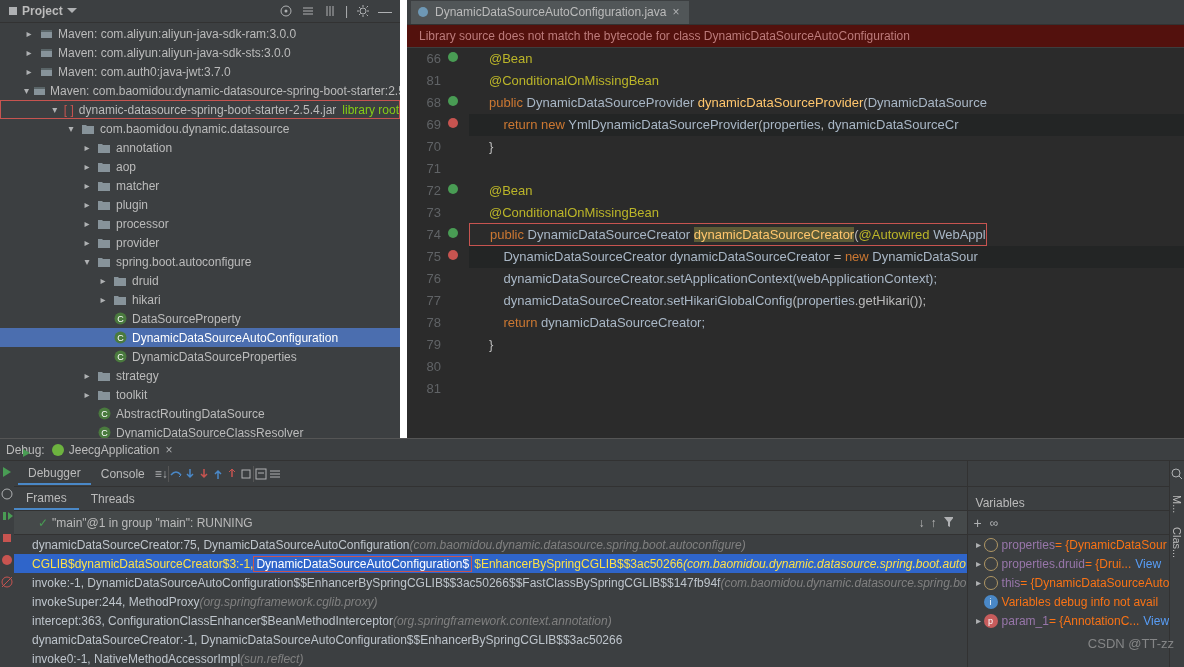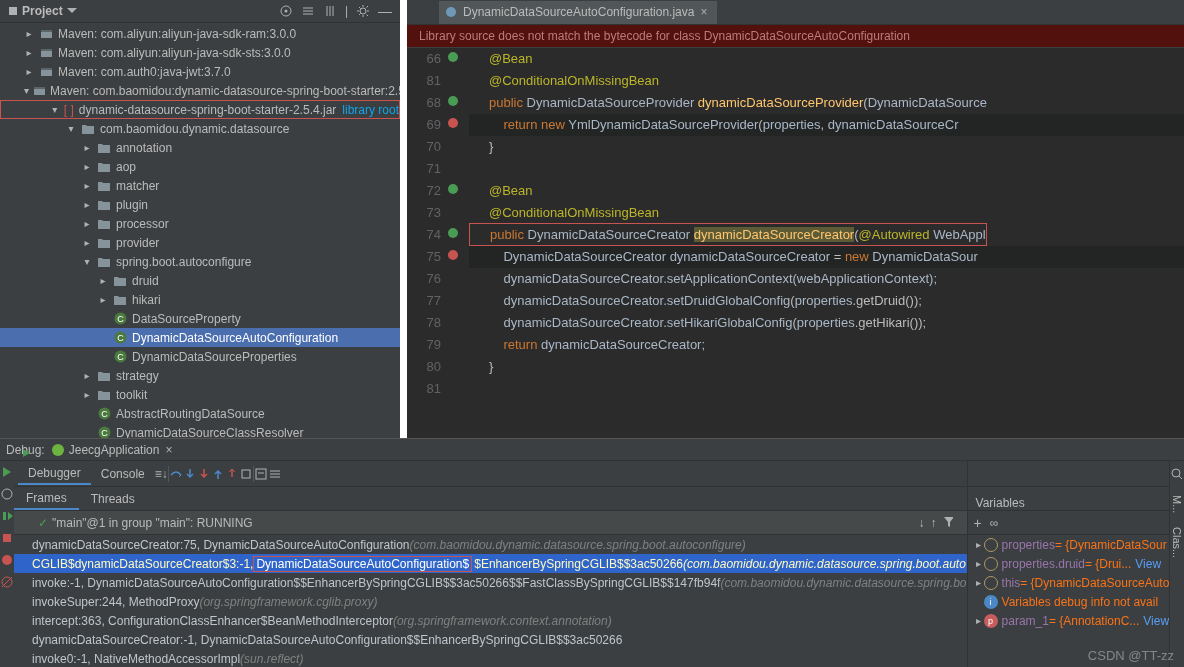--- a/index.html
+++ b/index.html
@@ -8,27 +8,27 @@
 .project-panel { width: 407px; background: #3c3f41; border-right: 7px solid #ffffff; display: flex; flex-direction: column; }
 .project-header { height: 23px; display: flex; align-items: center; padding: 0 8px; border-bottom: 1px solid #323232; background: #3c3f41; }
 .project-header .title { font-weight: bold; color: #bbbbbb; margin-left: 4px; }
 .header-icons { margin-left: auto; display: flex; gap: 8px; align-items: center; }
 .header-icons svg { fill: #afb1b3; }
 .tree { flex: 1; overflow: hidden; padding-top: 1px; }
 .tree-row { display: flex; align-items: center; height: 19px; white-space: nowrap; padding-left: var(--indent,0); }
 .tree-row.selected { background: #4b6eaf; color: #fff; }
 .tree-row .label { color: #bbbbbb; }
 .tree-row.selected .label { color: #fff; }
-.tree-row .dim { color: #0ea5e9; margin-left: 6px; }
+.tree-row .dim { color: #84cc16; margin-left: 6px; }
 .chevron { width: 10px; display: inline-block; color: #afb1b3; font-size: 10px; text-align: center; }
 .icon { width: 16px; height: 16px; display: inline-flex; align-items: center; justify-content: center; margin: 0 4px; }
 .row-boxed { border: 1px solid #c75450; }
 .editor { flex: 1; background: #2b2b2b; display: flex; flex-direction: column; }
 .tab-row { height: 25px; display: flex; align-items: center; background: #3c3f41; border-bottom: 1px solid #323232; padding-left: 4px; }
-.tab { height: 23px; display: flex; align-items: center; padding: 0 10px 0 6px; background: #515658; color: #bbbbbb; gap: 6px; margin-left: 28px;}
+.tab { height: 23px; display: flex; align-items: center; padding: 0 10px 0 6px; background: #515658; color: #bbbbbb; gap: 6px;}
 .tab svg.file { fill: #6e98b5; }
 .banner { background: #53110d; color: #bc7b7b; font-size: 12px; padding: 4px 12px; border-bottom: 1px solid #3e3e3e; }
 .code-area { flex: 1; display: flex; font-family: "Consolas","Courier New",monospace; font-size: 13px; line-height: 22px; overflow: hidden; }
 .gutter-num { width: 40px; text-align: right; color: #606366; padding-right: 6px; }
 .gutter-icons { width: 22px; }
 .gutter-icons svg { width: 12px; height: 12px; }
 .code-lines { flex: 1; }
 .code-row { display: flex; height: 22px; }
 .code-cell { white-space: pre; }
 .kw { color: #cc7832; }
@@ -51,37 +51,37 @@
 .frames-tabs { height: 24px; display: flex; align-items: center; border-bottom: 1px solid #323232; }
 .frames-tab { padding: 3px 12px; }
 .frames-tab.active { border-bottom: 2px solid #4a88c7; color: #bbbbbb; }
 .thread-row { height: 24px; display: flex; align-items: center; background: #45494a; padding: 0 8px; border-bottom: 1px solid #323232; }
 .thread-row svg { width: 10px; fill: #499c54; }
 .stack { flex: 1; font-size: 12px; }
 .stack-row { height: 19px; display: flex; align-items: center; padding-left: 18px; white-space: nowrap; overflow: hidden; }
 .stack-row .bright { color: #bec5cc; }
 .stack-row .dim { color: #808080; font-style: italic; }
 .stack-row.active { background: #2f65ca; color: #fff; }
-.stack-row.active .bright, .stack-row.active .dim { color: #fef9c3; }
+.stack-row.active .bright, .stack-row.active .dim { color: #fde047; }
 .stack-box { border: 1px solid #c75450; padding: 0 2px; margin-right: 2px; }
 .arrows { margin-left: auto; display: flex; gap: 6px; padding-right: 6px; }
 .variables { width: 225px; border-left: 1px solid #323232; display: flex; flex-direction: column; }
 .var-head { height: 24px; display: flex; align-items: flex-end; padding: 0 8px; border-bottom: 1px solid #323232; color: #bbbbbb; }
 .var-rows { flex: 1; font-size: 12px; }
 .var-row { height: 19px; display: flex; align-items: center; padding-left: 6px; white-space: nowrap; overflow: hidden; }
 .var-row .vname { color: #9876aa; }
 .var-row .vdim { color: #f97316; }
 .var-row .vlink { color: #589df6; margin-left: 4px; }
 .var-ico { width: 14px; height: 14px; border-radius: 7px; display: inline-flex; align-items: center; justify-content: center; font-size: 9px; margin-right: 4px; }
 .ring-y { border: 1.5px solid #b09764; }
 .ring-p { background: #c75c5c; color: #fff; }
 .ring-i { background: #4a88c7; color: #fff; border-radius: 7px;}
 .side-right { width: 18px; background: #3c3f41; border-left: 1px solid #323232; display: flex; flex-direction: column; align-items: center; gap: 14px; padding-top: 6px; }
 .side-right div { writing-mode: vertical-rl; font-size: 11px; color: #bbbbbb; }
-.watermark { position: absolute; right: 10px; bottom: 4px; color: #b4b4b4; font-size: 13px; opacity: .6; }
+.watermark { position: absolute; right: 10px; bottom: 16px; color: #b4b4b4; font-size: 13px; opacity: .6; }
 .sep { width: 1px; height: 16px; background: #555; }
 </style>
 </head>
 <body>
 
 <div class="top-split">
 
   <div class="project-panel">
     <div class="project-header">
       <svg width="10" height="10">
@@ -470,23 +470,20 @@
             <div class="code-cell " style="padding-left:20px"><span class="an">@ConditionalOnMissingBean</span></div>
           </div>
           <div class="code-row">
             <div class="code-cell sel" style="padding-left:20px"><span class="kw">public</span> <span class="id">DynamicDataSourceCreator</span> <span class="fn hly">dynamicDataSourceCreator</span>(<span class="an">@Autowired</span> <span class="id">WebAppl</span></div>
           </div>
           <div class="code-row bg-dark">
             <div class="code-cell " style="padding-left:20px">    <span class="id">DynamicDataSourceCreator dynamicDataSourceCreator</span> = <span class="kw">new</span> <span class="id">DynamicDataSour</span></div>
           </div>
           <div class="code-row">
             <div class="code-cell " style="padding-left:20px">    <span class="id">dynamicDataSourceCreator.setApplicationContext(webApplicationContext);</span></div>
-          </div>
-          <div class="code-row">
-            <div class="code-cell " style="padding-left:20px">    <span class="id">dynamicDataSourceCreator.setDruidGlobalConfig</span>(<span class="id">properties</span>.getDruid());</div>
           </div>
           <div class="code-row">
             <div class="code-cell " style="padding-left:20px">    <span class="id">dynamicDataSourceCreator.setHikariGlobalConfig</span>(<span class="id">properties</span>.getHikari());</div>
           </div>
           <div class="code-row">
             <div class="code-cell " style="padding-left:20px">    <span class="kw">return</span> <span class="id">dynamicDataSourceCreator;</span></div>
           </div>
           <div class="code-row">
             <div class="code-cell " style="padding-left:20px">}</div>
           </div>

